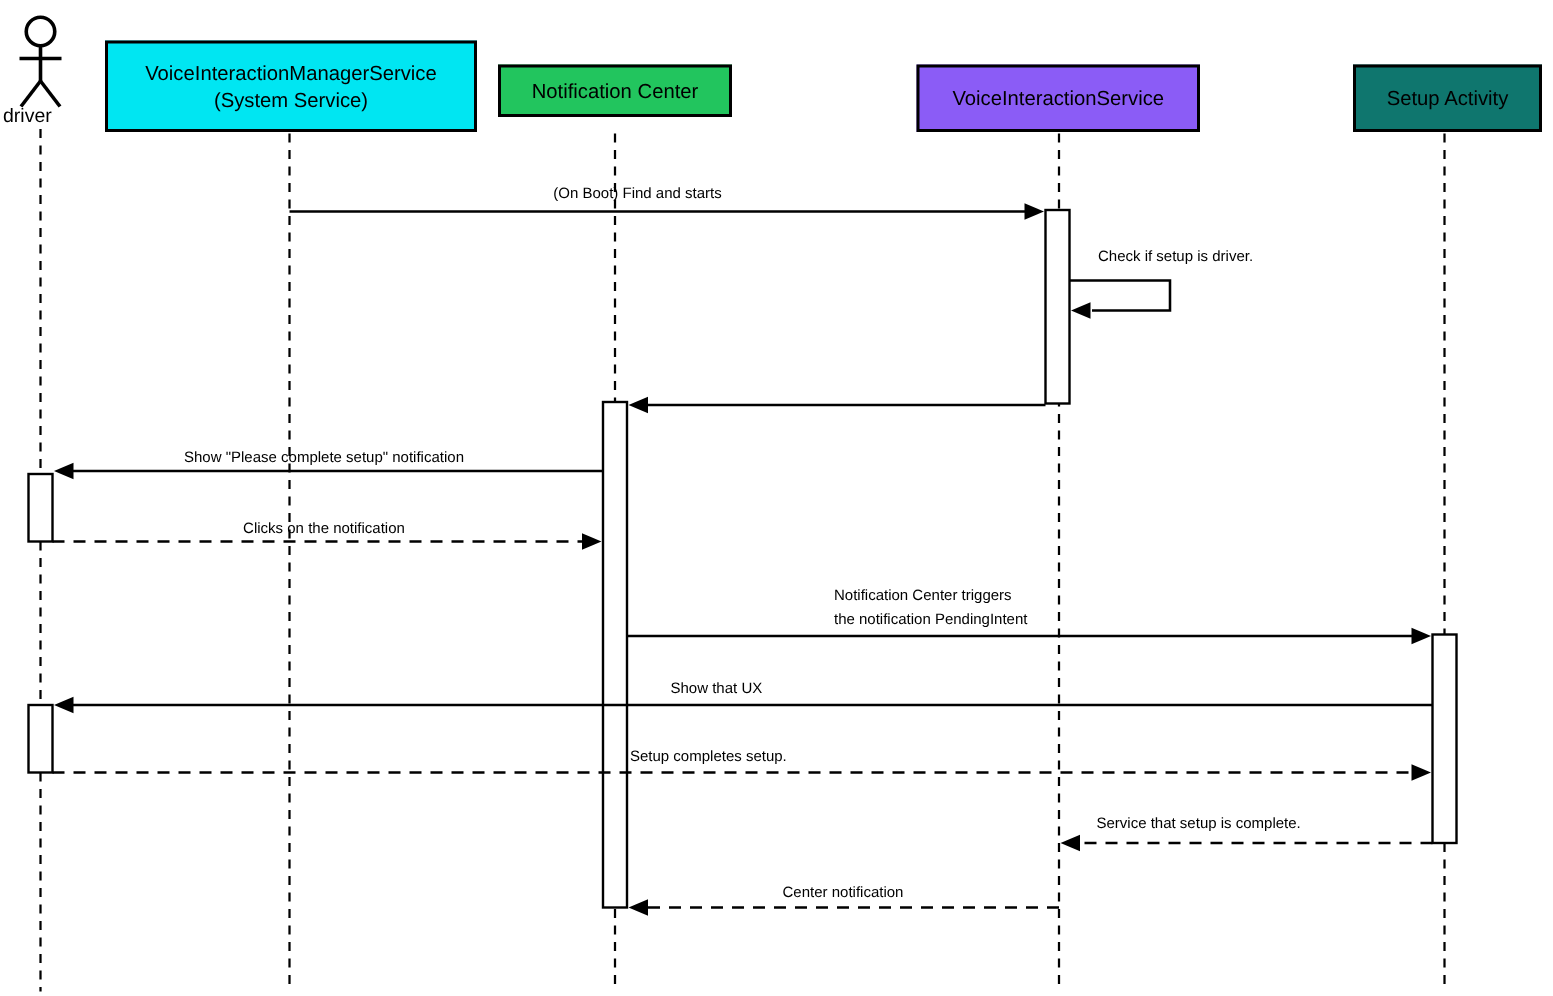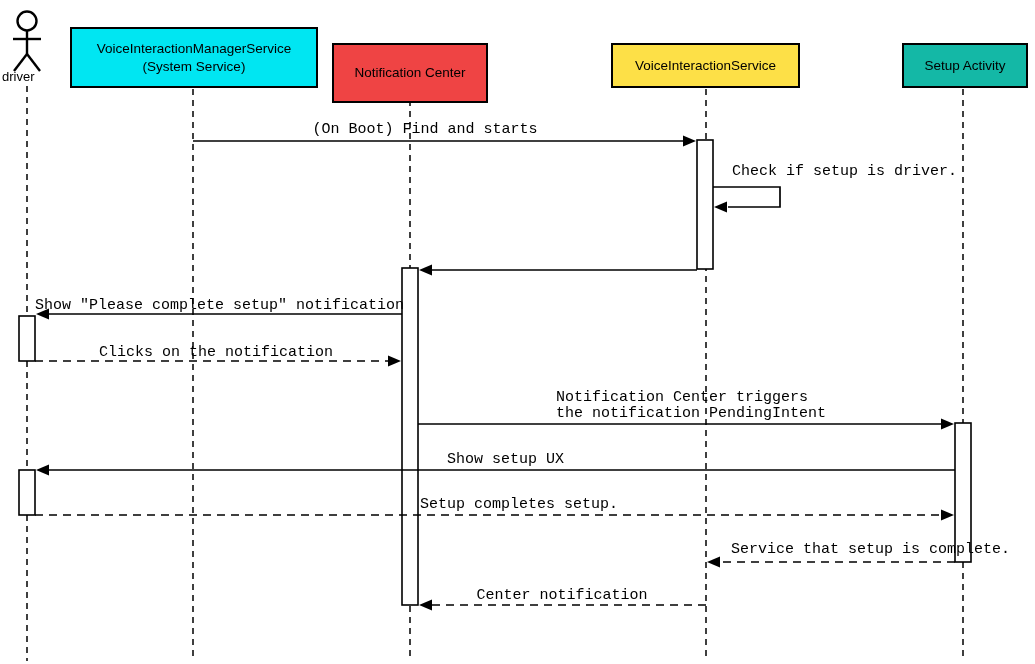--- a/index.html
+++ b/index.html
@@ -7,21 +7,21 @@
     position:relative;width:1035px;height:664px;background:#ffffff;
     font-family:"Liberation Sans",sans-serif;color:#000;overflow:hidden;
   }
   .canvas svg{position:absolute;left:0;top:0;}
   .pbox{
     position:absolute;box-sizing:border-box;border:2px solid #000;
     display:flex;flex-direction:column;align-items:center;justify-content:center;
     text-align:center;font-size:13.5px;line-height:1.3;
   }
   .mlabel{
-    position:absolute;font-size:15px;line-height:16px;white-space:nowrap;font-family:Liberation Mono, monospace;
+    position:absolute;font-size:10px;line-height:16px;white-space:nowrap;
   }
   .mlabel.center{text-align:center;}
   .actor-label{
     position:absolute;font-size:13px;text-align:left;
   }
 </style>
 </head>
 <body>
 
 <div class="canvas">
@@ -103,47 +103,47 @@
     </g>
   </svg>
 
   <div class="actor-label" style="left:2px;top:69px;width:50px;">driver</div>
 
   <div class="pbox" style="left: 70px; top: 27px; width: 248px; height: 61px; background: rgb(0, 230, 242);">
     <div>VoiceInteractionManagerService</div>
     <div>(System Service)</div>
   </div>
 
-  <div class="pbox" style="left: 332px; top: 43px; width: 156px; height: 60px; background: #ef4444;">
+  <div class="pbox" style="left: 332px; top: 43px; width: 156px; height: 35px; background: #22c55e;">
     <div>Notification Center</div>
   </div>
 
-  <div class="pbox" style="left: 611px; top: 43px; width: 189px; height: 45px; background: #fde047;">
+  <div class="pbox" style="left: 611px; top: 43px; width: 189px; height: 45px; background: #8b5cf6;">
     <div>VoiceInteractionService</div>
   </div>
 
-  <div class="pbox" style="left: 902px; top: 43px; width: 126px; height: 45px; background: #14b8a6;">
+  <div class="pbox" style="left: 902px; top: 43px; width: 126px; height: 45px; background: #0f766e;">
     <div>Setup Activity</div>
   </div>
 
   <div class="mlabel center" style="left:175px;top:122px;width:500px;">(On Boot) Find and starts</div>
 
   <div class="mlabel" style="left:732px;top:164px;">Check if setup is driver.</div>
 
 
   <div class="mlabel center" style="left:35px;top:298px;width:362px;">Show "Please complete setup" notification</div>
 
   <div class="mlabel" style="left:556px;top:390px;">
     <div>Notification Center triggers</div>
     <div>the notification PendingIntent</div>
   </div>
 
   <div class="mlabel center" style="left:35px;top:345px;width:362px;">Clicks on the notification</div>
 
-  <div class="mlabel" style="left:447px;top:452px;">Show setup UX</div>
+  <div class="mlabel" style="left:447px;top:452px;">Show that UX</div>
 
   <div class="mlabel" style="left:420px;top:497px;">Setup completes setup.</div>
 
   <div class="mlabel" style="left:731px;top:542px;">Service that setup is complete.</div>
 
   <div class="mlabel center" style="left:418px;top:588px;width:288px;">Center notification</div>
 
 </div>
 
 </body></html>

